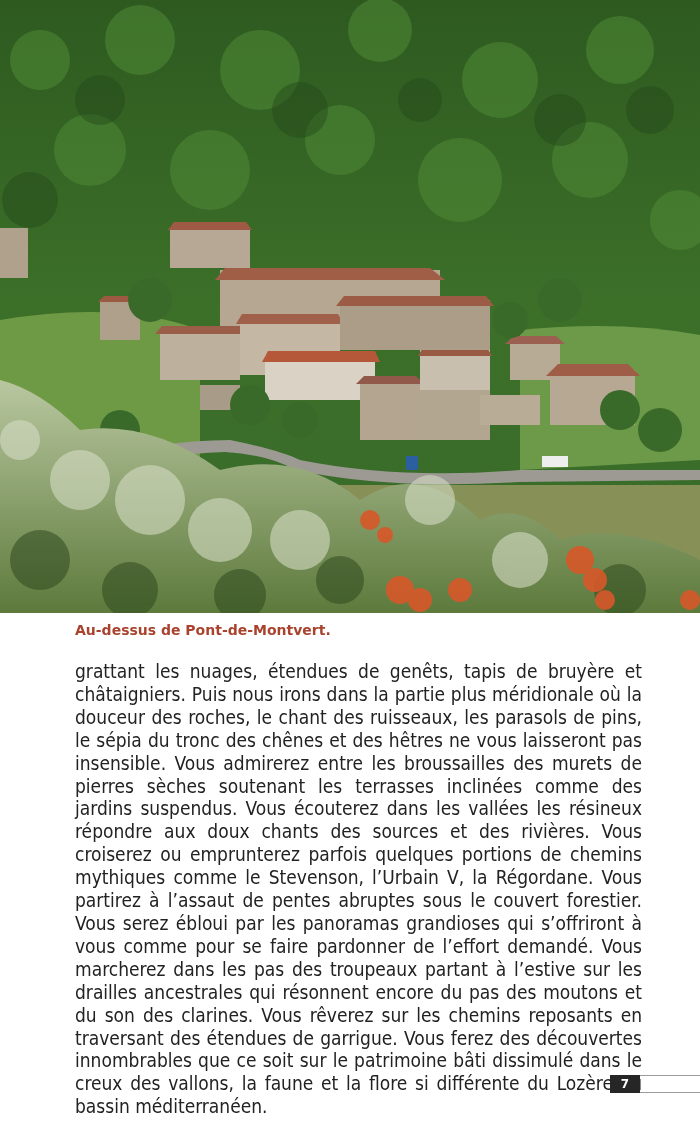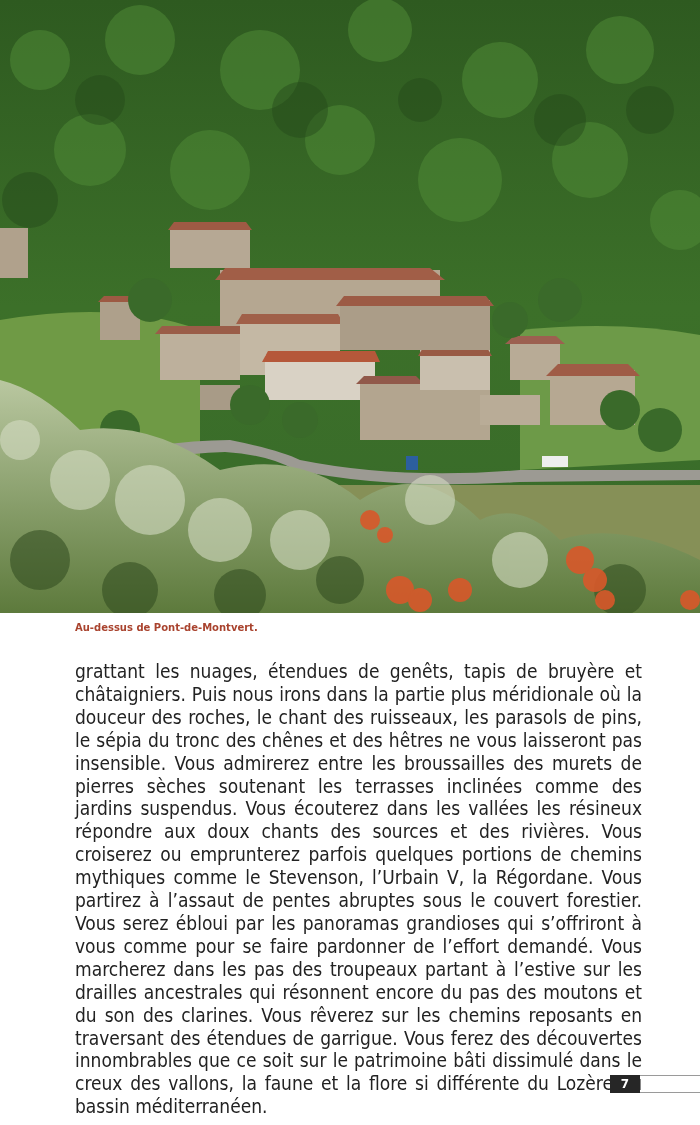--- a/index.html
+++ b/index.html
@@ -7,21 +7,21 @@
       width: 700px; height: 1125px; background: #ffffff; position: relative; overflow: hidden;
       font-family: "DejaVu Sans", sans-serif;
     }
     .photo {
       position: absolute; left: 0; top: 0; width: 700px; height: 613px; overflow: hidden;
       background: #3f6a2a;
     }
     .photo svg { display: block; }
     .caption {
       position: absolute; left: 75px; top: 622px;
-      font-family: "DejaVu Sans", sans-serif; font-size: 10px; font-weight: bold;
+      font-family: "DejaVu Sans", sans-serif; font-size: 14px; font-weight: bold;
       color: #a9432e; letter-spacing: 0px;
     }
     .body-text {
       position: absolute; left: 75px; top: 660px; width: 567px;
       font-family: "DejaVu Sans Condensed", "DejaVu Sans", sans-serif;
       font-size: 19px; line-height: 22.9px; color: #222222;
       text-align: justify; font-stretch: condensed;
     }
     .body-text p { margin: 0; }
     .page-num-wrap {

